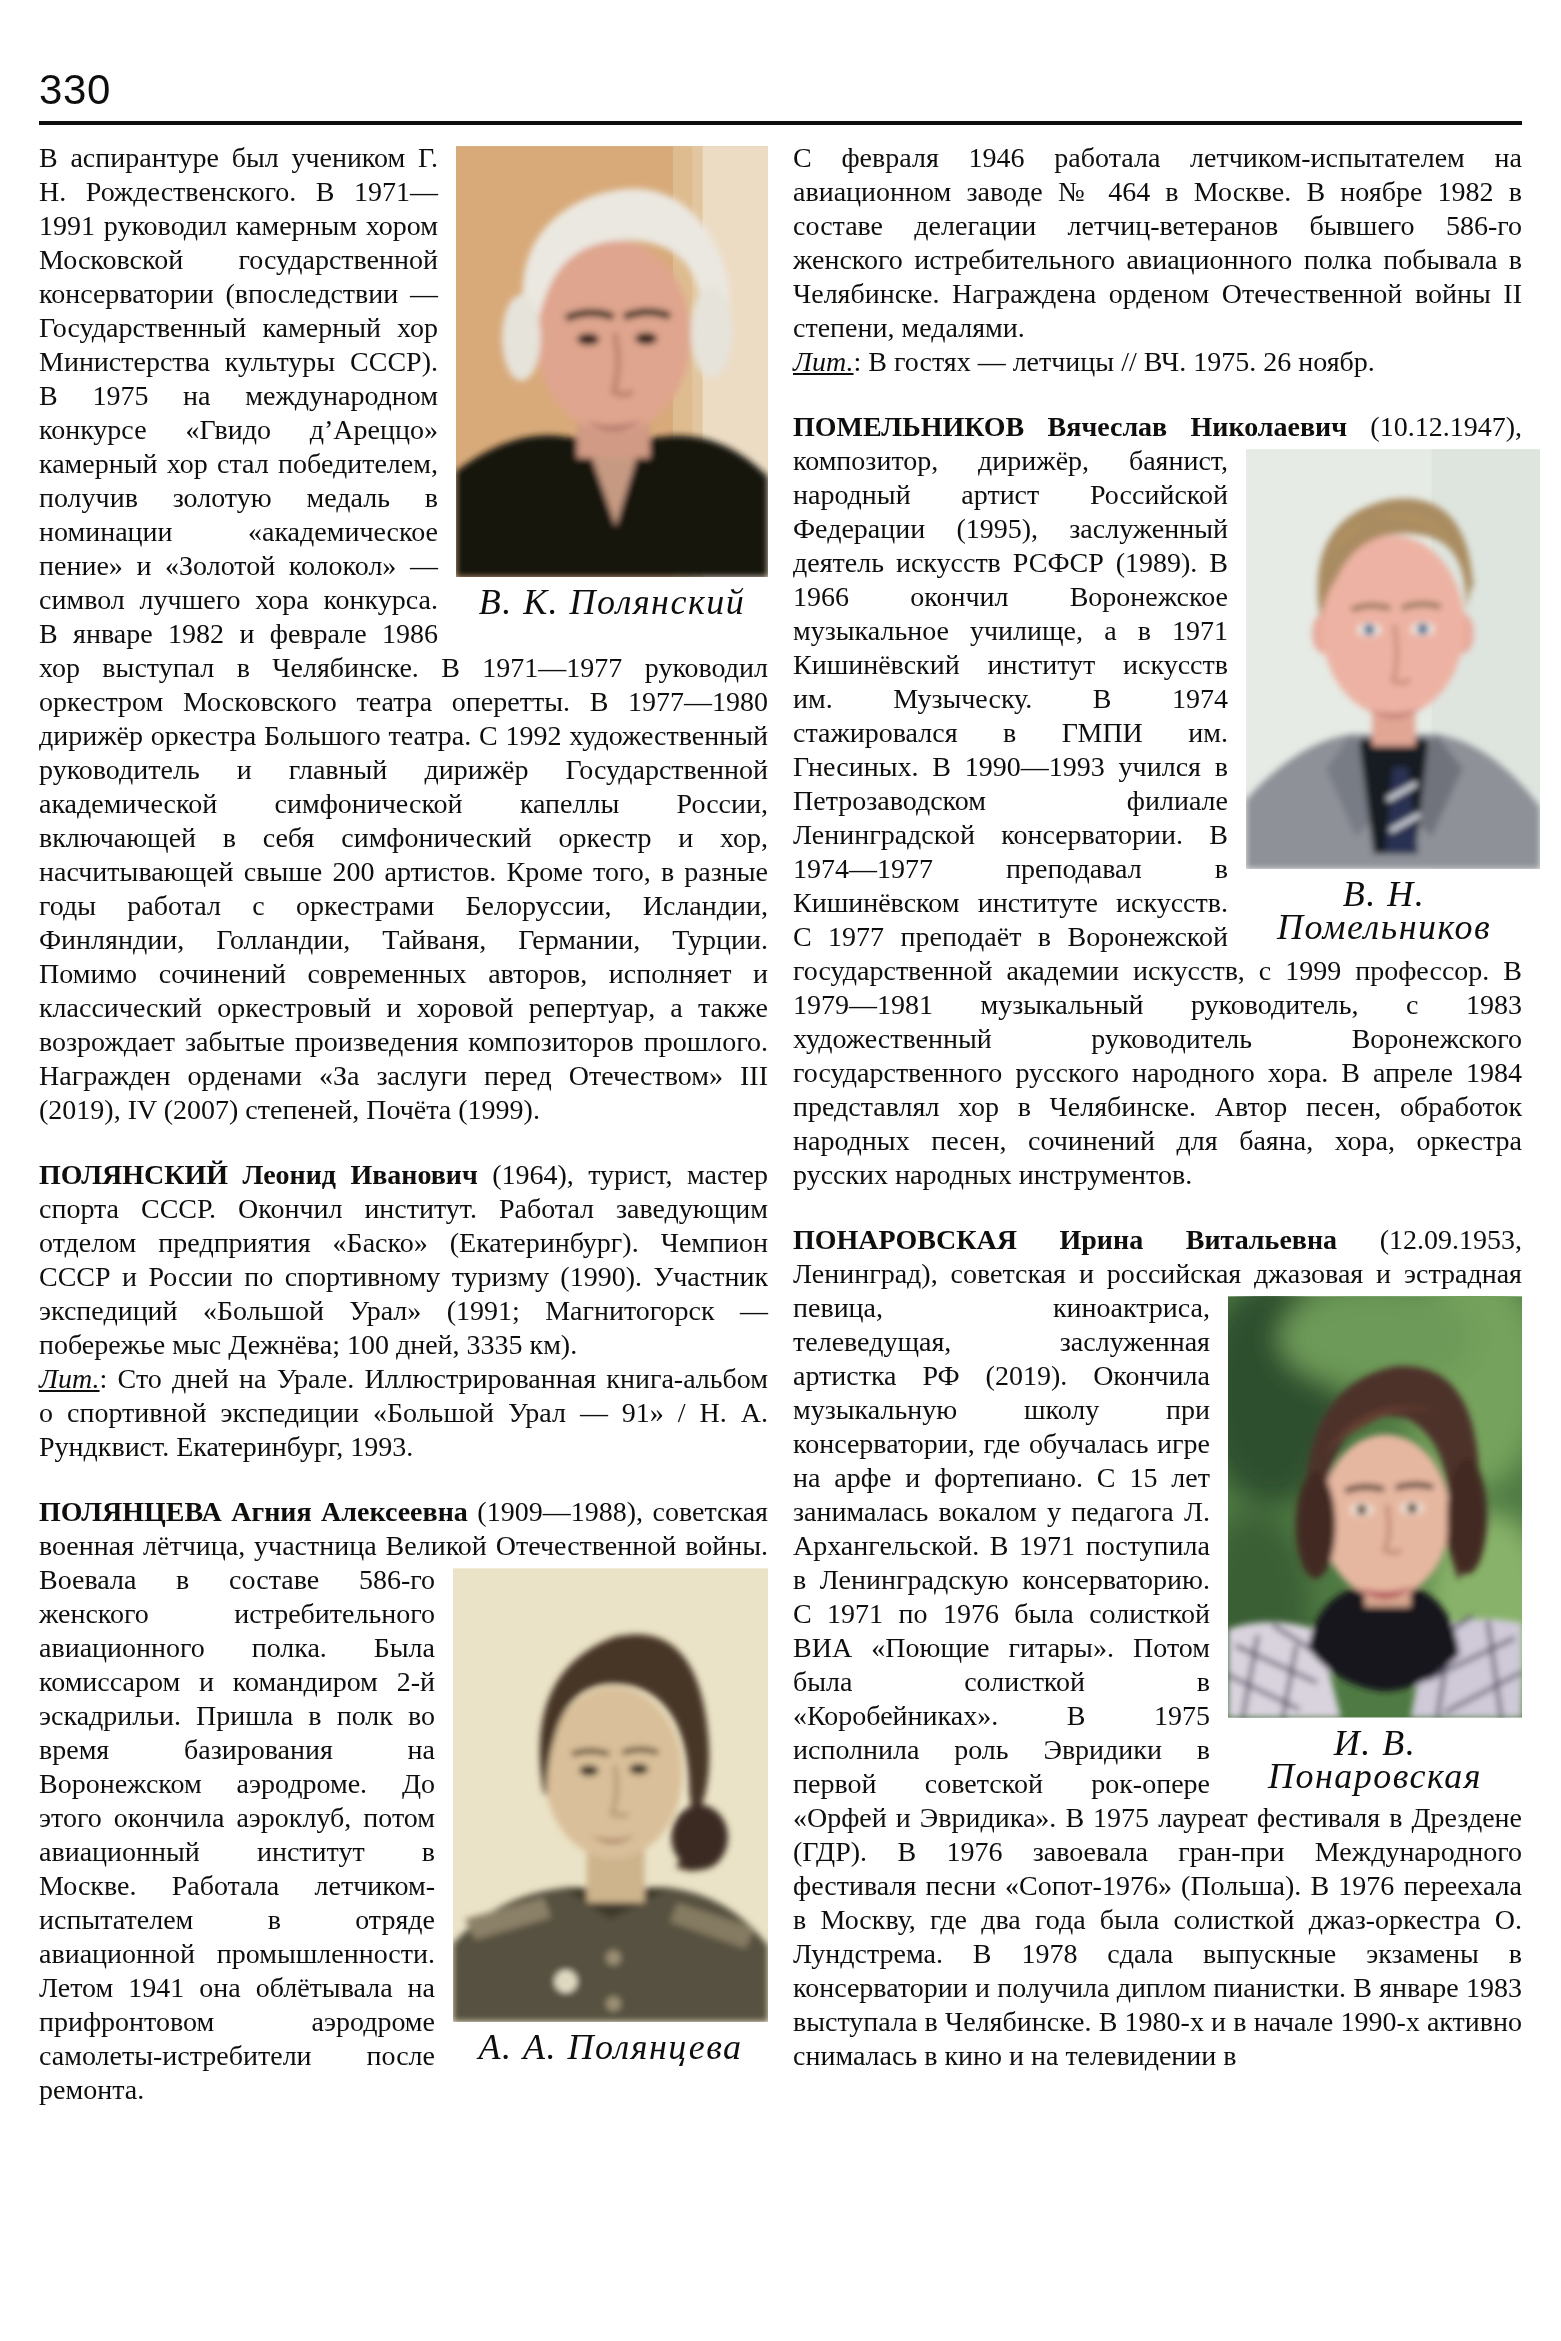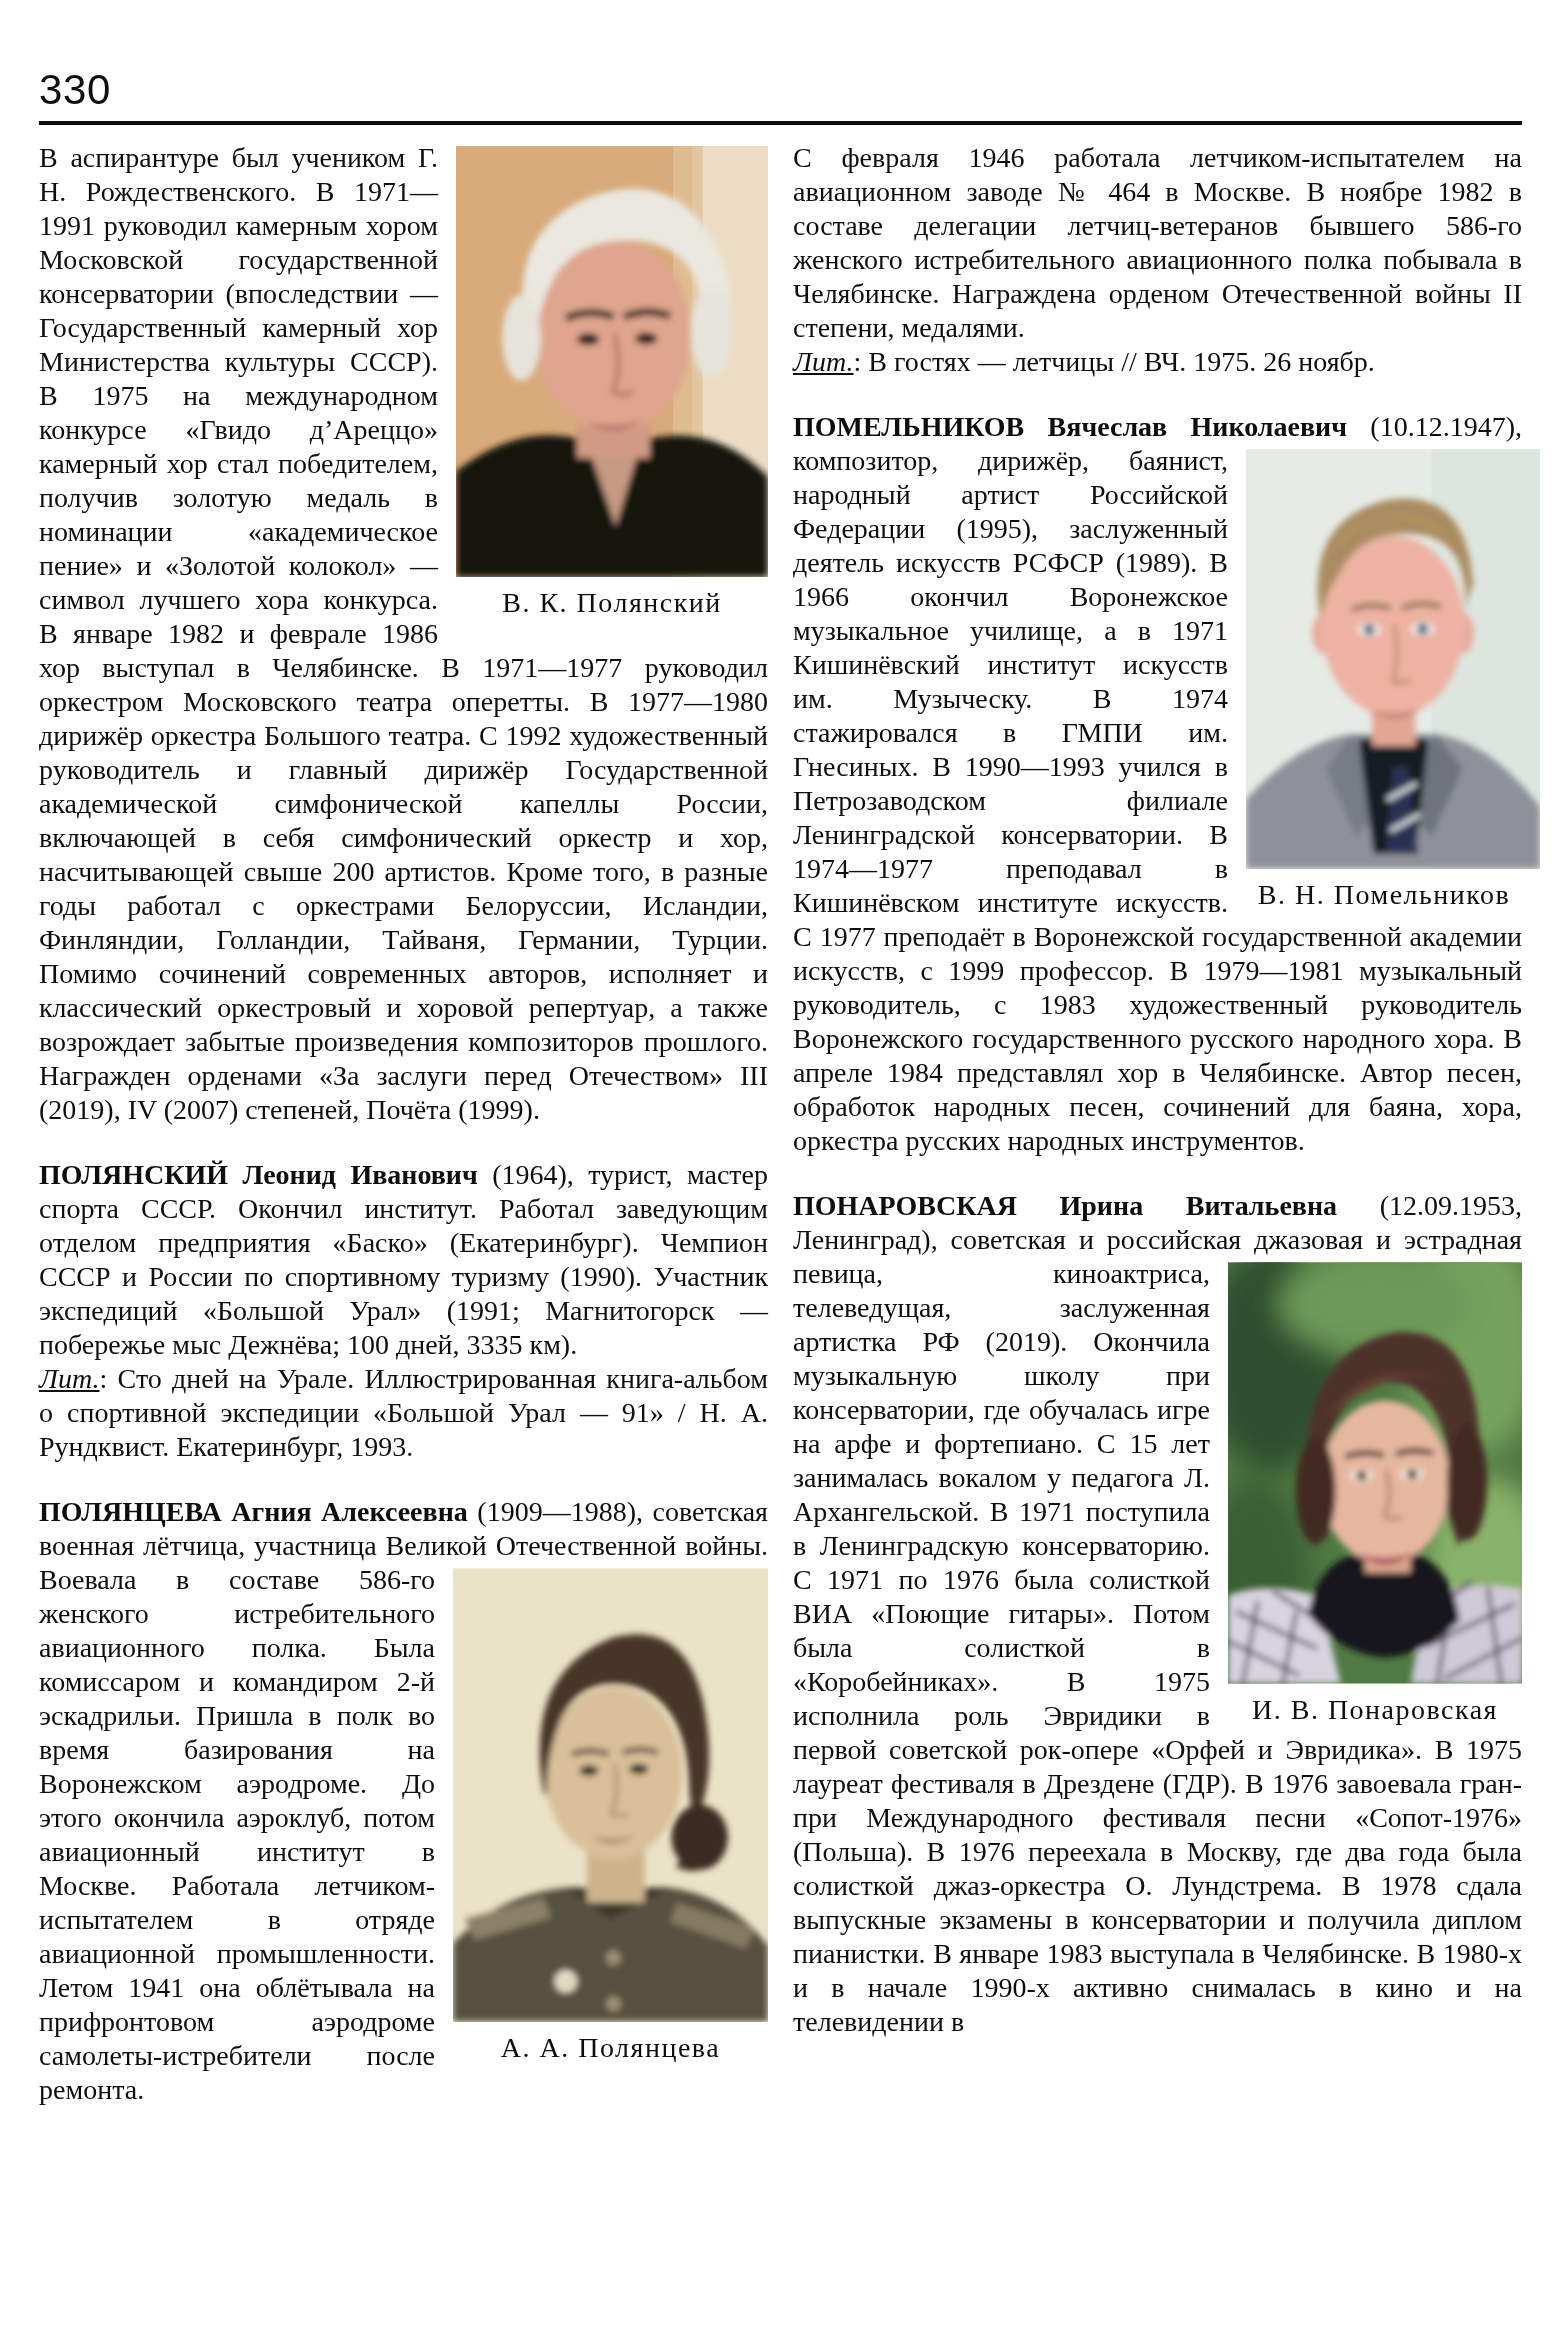--- a/index.html
+++ b/index.html
@@ -8,21 +8,21 @@
   .pageno{font-family:"Liberation Sans","DejaVu Sans",sans-serif;font-weight:500;font-size:42px;line-height:45px;letter-spacing:0.7px;}
   .rule{height:3.7px;background:#0d0d0d;margin-top:9px;}
   .cols{display:flex;gap:25px;margin-top:16.4px;}
   .col{width:729px;font-size:28px;line-height:34px;text-align:justify;hyphens:auto;-webkit-hyphens:auto;}
   p{margin:0;padding:0;}
   .entry{margin-top:31px;}
   .headword{font-weight:700;}
   .ital{font-style:italic;text-decoration:underline;}
   .figwrap{float:right;display:block;margin:4.5px 0 4.5px 18px;}
   .figwrap svg{display:block;}
-  .cap{display:block;text-align:center;font-size:28px;line-height:33px;margin-top:9px;letter-spacing:1.5px;}
+  .cap{display:block;text-align:center;font-style:italic;font-size:36px;line-height:33px;margin-top:9px;letter-spacing:1.5px;}
 </style>
 </head>
 <body>
 
 <div class="page">
 
   <div class="pageno">330</div>
   <div class="rule"></div>
 
   <div class="cols">

